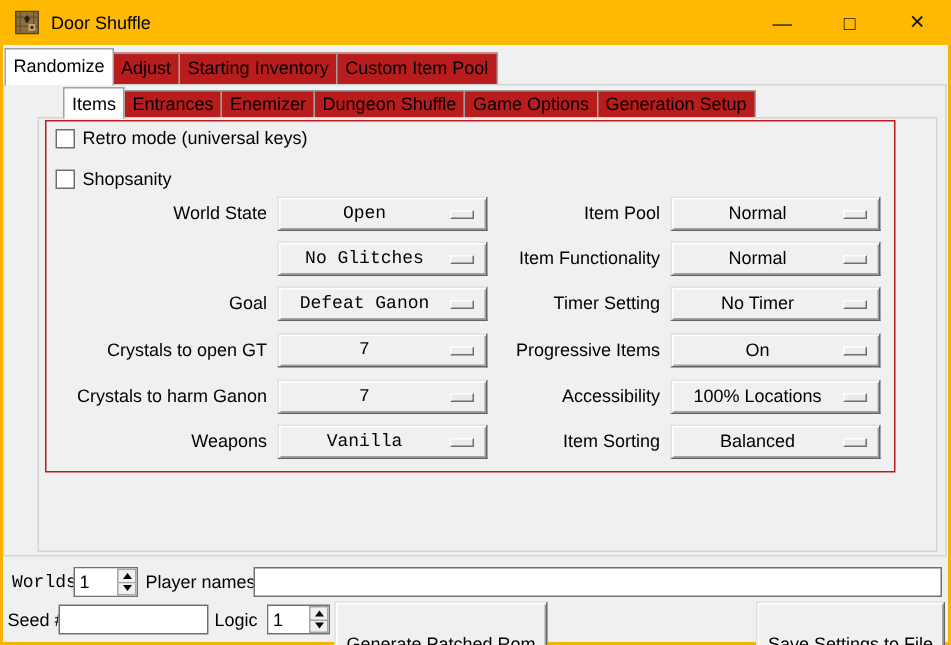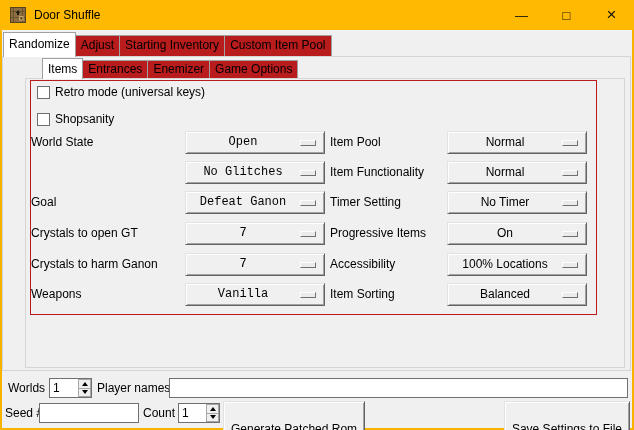--- a/index.html
+++ b/index.html
@@ -34,21 +34,21 @@
                  border:1px solid #d5d5d5; background:#f0f0f0; }
   .inner-panel { position:absolute; left:23px; top:48px; width:600px; height:290px; box-sizing:border-box;
                  border:1px solid #d5d5d5; background:#f0f0f0; z-index:1; }
   .options-frame { position:absolute; left:4px; top:1px; width:567px; height:235px; box-sizing:border-box;
                    border:1px solid #b91c1c; }
   
   .check-row { position:absolute; left:6px; height:14px; display:flex; align-items:center; gap:5px; }
   .checkbox { width:13px; height:13px; box-sizing:border-box; background:#fff; border:1px solid #6e6e6e; flex:0 0 auto; }
   
   .opt-row { position:absolute; left:0; width:100%; height:24px; }
-  .opt-label { position:absolute; top:0; line-height:23px; white-space:nowrap; }
+  .opt-label { position:absolute; top:0; line-height:23px; text-align:right; white-space:nowrap; }
   .opt-label.l { left:0; width:147px; }
   .opt-label.r { left:299px; width:110px; }
   .dropdown { position:absolute; top:0; width:140px; height:23px; box-sizing:border-box; background:#f0f0f0;
               border:1px solid; border-color:#e2e2e2 #636363 #636363 #e2e2e2;
               box-shadow: inset 1px 1px 0 #ffffff, inset -1px -1px 0 #a2a2a2; }
   .dropdown.l { left:154px;font-family:Liberation Mono, monospace; }
   .dropdown.r { left:416px; }
   .dd-value { display:block; margin-right:24px; text-align:center; line-height:21px; white-space:nowrap; }
   .dd-ind { position:absolute; right:8px; top:8px; width:16px; height:6px; box-sizing:border-box;
             background:#ebebeb; border:1px solid #6f6f6f; border-top-color:#fdfdfd; border-left-color:#fdfdfd; }
@@ -110,21 +110,23 @@
       <div class="tab">Adjust</div>
       <div class="tab">Starting Inventory</div>
       <div class="tab">Custom Item Pool</div>
     </div>
     <div class="outer-panel"></div>
 
     <div class="tabs inner-tabs">
       <div class="tab active">Items</div>
       <div class="tab">Entrances</div>
       <div class="tab">Enemizer</div>
+      <div class="tab">Dungeon Shuffle</div>
       <div class="tab">Game Options</div>
+      <div class="tab">Generation Setup</div>
     </div>
 
     <div class="inner-panel">
       <div class="options-frame">
 
         <div class="check-row" style="top:4px">
           <span class="checkbox"></span>
           <span>Retro mode (universal keys)</span>
         </div>
         <div class="check-row" style="top:31px">
@@ -206,40 +208,40 @@
           <div class="dropdown r">
             <span class="dd-value">Balanced</span>
             <span class="dd-ind"></span>
           </div>
         </div>
 
       </div>
     </div>
 
     <div class="b-row" style="top:348px; height:20px;">
-      <span class="b-label" style="left:6px; line-height:20px;">Worlds</span>
+      <span class="b-label" style="left:6px; line-height:20px;font-family:Liberation Mono, monospace;">Worlds</span>
       <div class="spinbox" style="left:47px; top:0; width:43px;">
         <input class="spin-input" value="1" style="">
         <div class="spin-btns">
           <div class="spin-btn">
               <span class="tri-up"></span>
             </div>
           <div class="spin-btn">
               <span class="tri-down"></span>
             </div>
         </div>
       </div>
       <span class="b-label" style="left:95px; line-height:20px;">Player names</span>
       <input class="entry" style="left: 167px; top: 0px; width: 459px;" value="">
     </div>
 
     <div class="b-row" style="top:371px; height:24px;">
       <span class="b-label" style="left:3px; line-height:24px;">Seed #</span>
       <input class="entry" style="left: 37px; top: 2px; width: 100px;" value="">
-      <span class="b-label" style="left:141px; line-height:24px;">Count</span>
+      <span class="b-label" style="left:141px; line-height:24px;">Logic</span>
       <div class="spinbox" style="left:176px; top:2px; width:42px;">
         <input class="spin-input" value="1" style="">
         <div class="spin-btns">
           <div class="spin-btn">
               <span class="tri-up"></span>
             </div>
           <div class="spin-btn">
               <span class="tri-down"></span>
             </div>
         </div>

